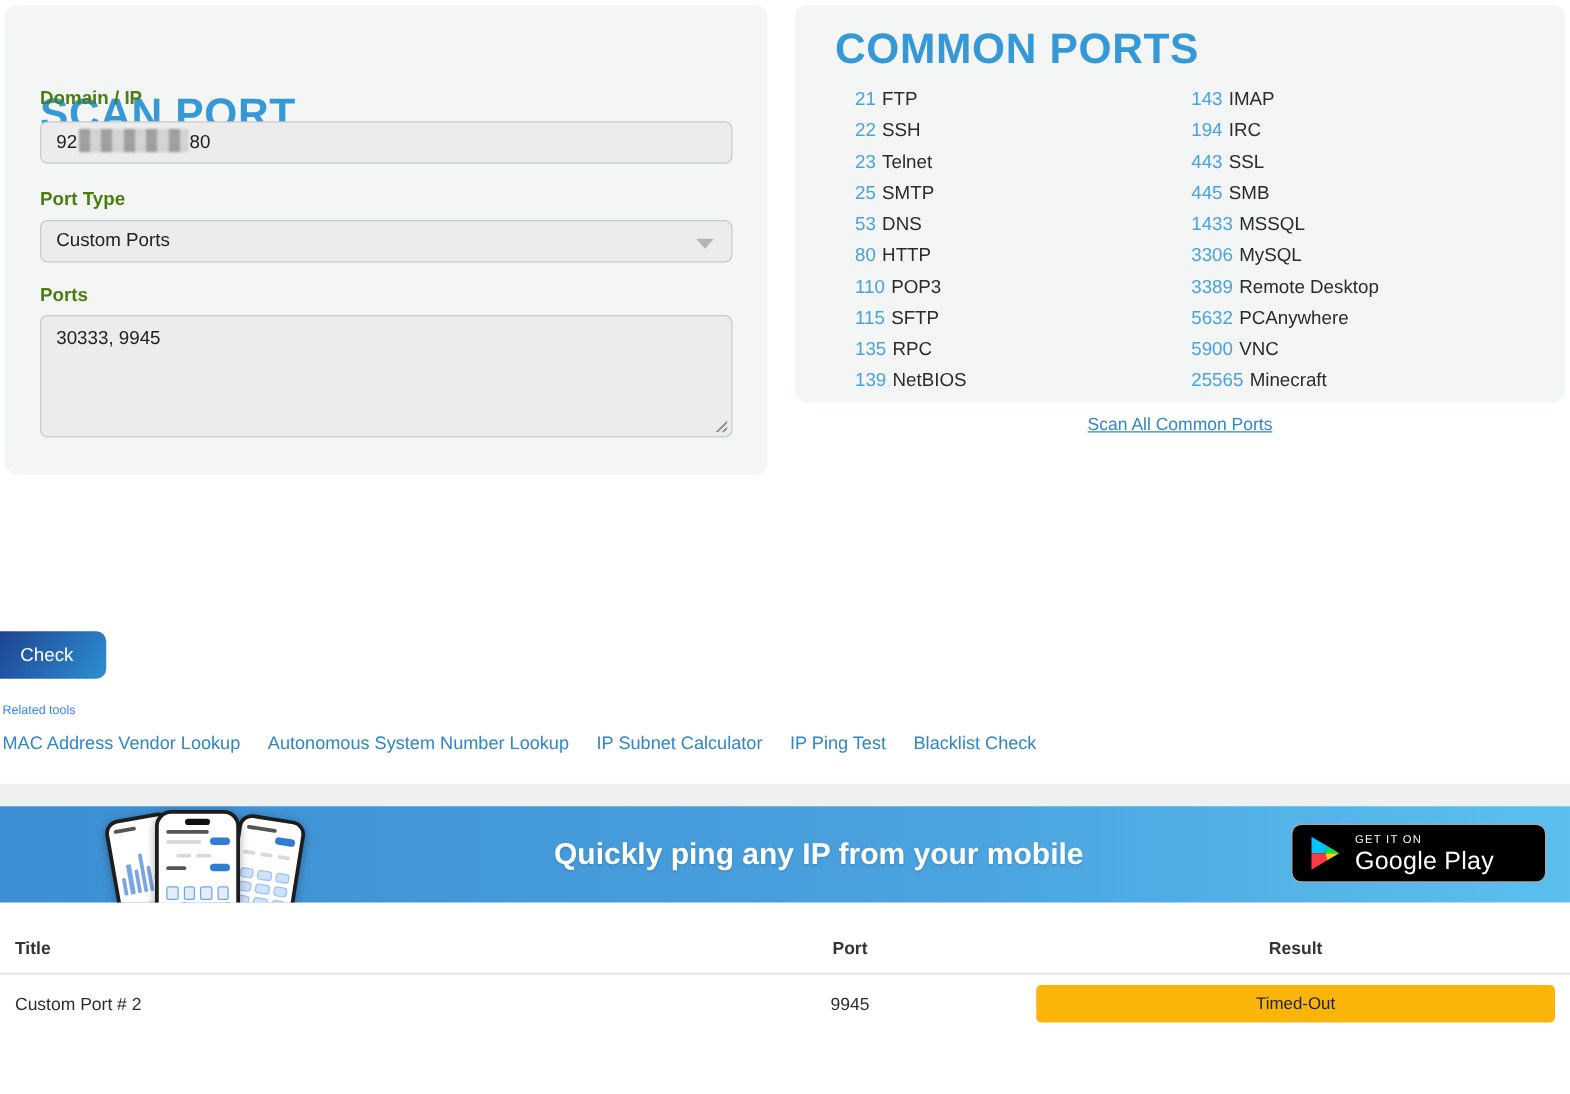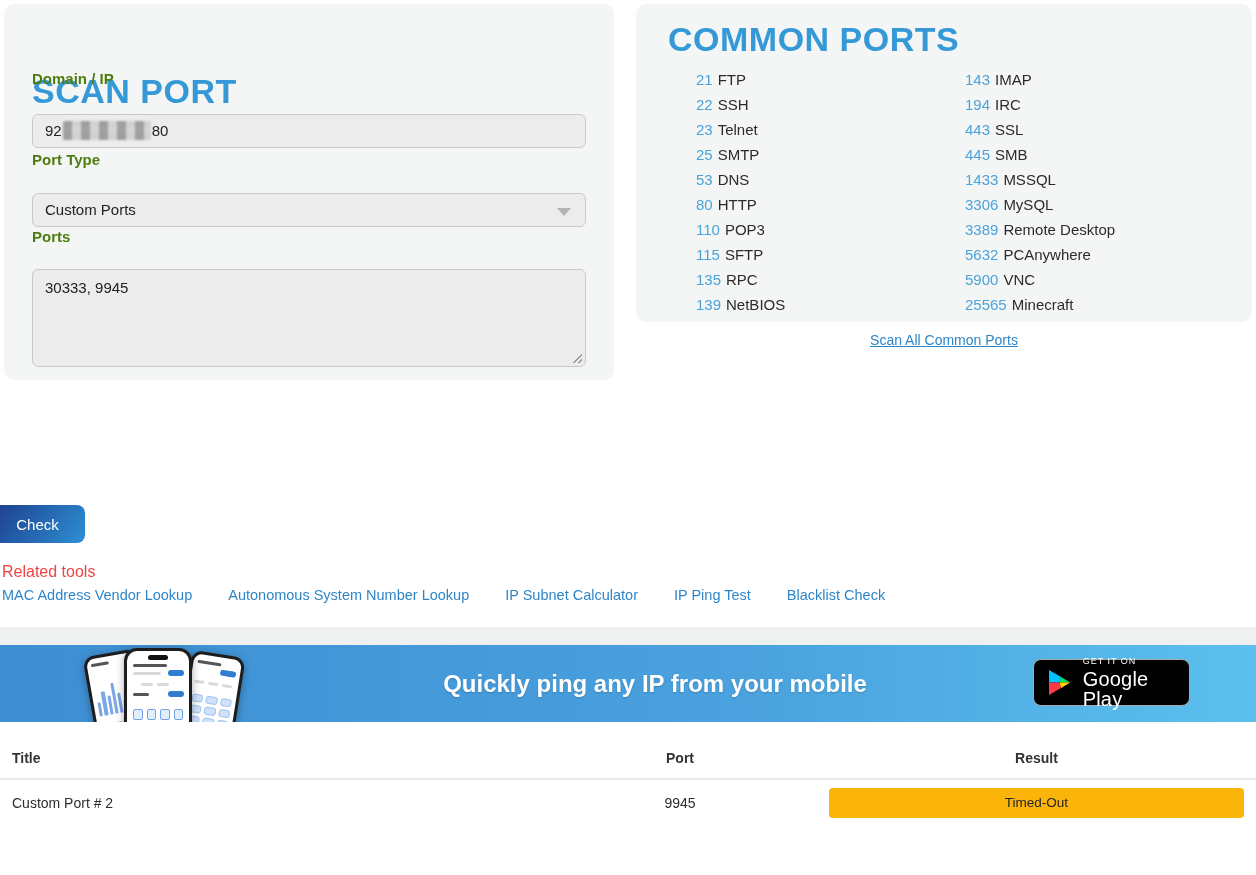--- a/index.html
+++ b/index.html
@@ -9,52 +9,52 @@
   
   .panel{position:absolute;background:#f4f6f5;border-radius:10px;}
   #scan-panel{left:4px;top:4px;width:610px;height:376px;}
   #common-panel{left:636px;top:4px;width:616px;height:318px;}
   .panel-title{position:absolute;font-size:34px;font-weight:700;color:var(--heading_blue);letter-spacing:.5px;}
   #scan-title{left:28px;top:22px;margin-top:46px;}
   #common-title{left:32px;top:16px;}
 
   .field-label{position:absolute;left:28px;font-size:15px;font-weight:700;color:#4d7c0f;}
   .input-box{position:absolute;left:28px;width:554px;background:#ececec;border:1px solid #c9c9c9;
-             border-radius:6px;box-sizing:border-box;font-size:15px;color:#222;margin-top:17px;}
+             border-radius:6px;box-sizing:border-box;font-size:15px;color:#222;}
   #domain-input{top:93px;height:34px;line-height:32px;padding:0 12px;}
   .redacted{display:inline-block;width:88px;height:19px;vertical-align:-4px;margin:0 1px;
             background:
               repeating-linear-gradient(90deg, rgba(150,150,150,.85) 0 9px, rgba(210,210,210,.85) 9px 18px),
               repeating-linear-gradient(0deg, #cfcfcf 0 7px, #e2e2e2 7px 14px);
             filter:blur(1px);border-radius:2px;}
   #port-type-select{top:172px;height:34px;line-height:32px;padding:0 12px;cursor:pointer;}
   .chevron{position:absolute;right:14px;top:14px;width:0;height:0;
            border-left:7px solid transparent;border-right:7px solid transparent;border-top:8px solid #b4b4b4;}
   #ports-textarea{top:248px;height:98px;padding:8px 12px;line-height:20px;}
   .resize-handle{position:absolute;right:3px;bottom:3px;width:12px;height:12px;
            background:repeating-linear-gradient(-45deg, transparent 0 2px, #9a9a9a 2px 3.5px);
            clip-path:polygon(100% 0,100% 100%,0 100%);cursor:nwse-resize;}
 
   
   .ports-col{position:absolute;top:63px;font-size:15px;}
   #ports-col-left{left:48px;}
   #ports-col-right{left:317px;}
-  .port-item{height:25px;line-height:25px;white-space:nowrap;margin-left:12px;}
+  .port-item{height:25px;line-height:25px;white-space:nowrap;}
   .pnum{color:var(--port_number_blue);margin-right:5px;}
   .pname{color:#2b2b2b;}
   #scan-all-link{position:absolute;left:636px;top:331px;width:616px;text-align:center;}
   #scan-all-link a{color:var(--link_blue);font-size:14px;text-decoration:underline;cursor:pointer;text-align:center;}
 
   
   #check-btn{position:absolute;left:-10px;top:505px;width:95px;height:38px;border:none;cursor:pointer;
              border-radius:8px;color:#fff;font-size:15px;font-family:inherit;
              background:linear-gradient(125deg,var(--button_grad_start) 0%,var(--button_grad_end) 100%);
              display:flex;align-items:center;justify-content:center;}
-  #related-label{position:absolute;left:2px;top:563px;font-size:16px;color:#ef4444;}
-  #related-links{position:absolute;left:2px;top:587px;display:flex;gap:36px;white-space:nowrap;}
+  #related-label{position:absolute;left:2px;top:563px;font-size:10px;color:#3b82f6;}
+  #related-links{position:absolute;left:2px;top:587px;display:flex;gap:22px;white-space:nowrap;}
   #related-links a{color:var(--link_blue);font-size:14.5px;text-decoration:none;cursor:pointer;}
 
   
   #gray-strip{position:absolute;left:0;top:627px;width:1256px;height:18px;background:#eff1f0;}
   #banner{position:absolute;left:0;top:645px;width:1256px;height:77px;overflow:hidden;
           background:linear-gradient(to right,var(--banner_grad_start) 0%,#4aa2de 60%,var(--banner_grad_end) 100%);}
   #banner-title{position:absolute;left:350px;top:0;width:610px;height:77px;display:flex;align-items:center;
           justify-content:center;color:#fff;font-size:24px;font-weight:700;
           text-shadow:0 1px 2px rgba(0,0,0,.18);}
   
@@ -69,21 +69,21 @@
   .ln.dark{background:#555;}
   .mini-chart{position:absolute;left:4px;top:24px;right:4px;height:34px;display:flex;align-items:flex-end;gap:2px;}
   .mini-chart i{flex:1;background:#7aa6e6;border-radius:1px;}
   .pill-grid{position:absolute;left:4px;top:40px;right:4px;display:grid;grid-template-columns:1fr 1fr 1fr;gap:3px;}
   .pill-grid i{height:6px;border-radius:3px;background:#cfe2fa;border:1px solid #9ec3f0;}
   .sq-row{position:absolute;left:6px;top:58px;right:6px;display:flex;gap:4px;}
   .sq-row i{width:9px;height:9px;border-radius:2px;background:#e3eefc;border:1px solid #6fa4e8;}
   .btn-pill{position:absolute;width:16px;height:6px;border-radius:3px;background:#2f7cd0;}
 
   
-  #gp-badge{position:absolute;left:1033px;top:14px;width:157px;height:47px;background:#000;
+  #gp-badge{position:absolute;left:1033px;top:14px;width:204px;height:47px;background:#000;
             border:1px solid #a9a9a9;border-radius:8px;box-sizing:border-box;display:flex;align-items:center;
             padding-left:11px;cursor:pointer;}
   #gp-text{margin-left:9px;color:#fff;line-height:1;}
   #gp-small{font-size:9px;letter-spacing:1px;margin-bottom:3px;}
   #gp-large{font-size:20px;letter-spacing:.2px;}
 
   
   #results{position:absolute;left:0;top:738px;width:1256px;}
   .t-head{position:relative;height:40px;font-size:14px;font-weight:700;color:#333;}
   .t-row{position:relative;height:46px;font-size:14px;color:#2d2d2d;}

